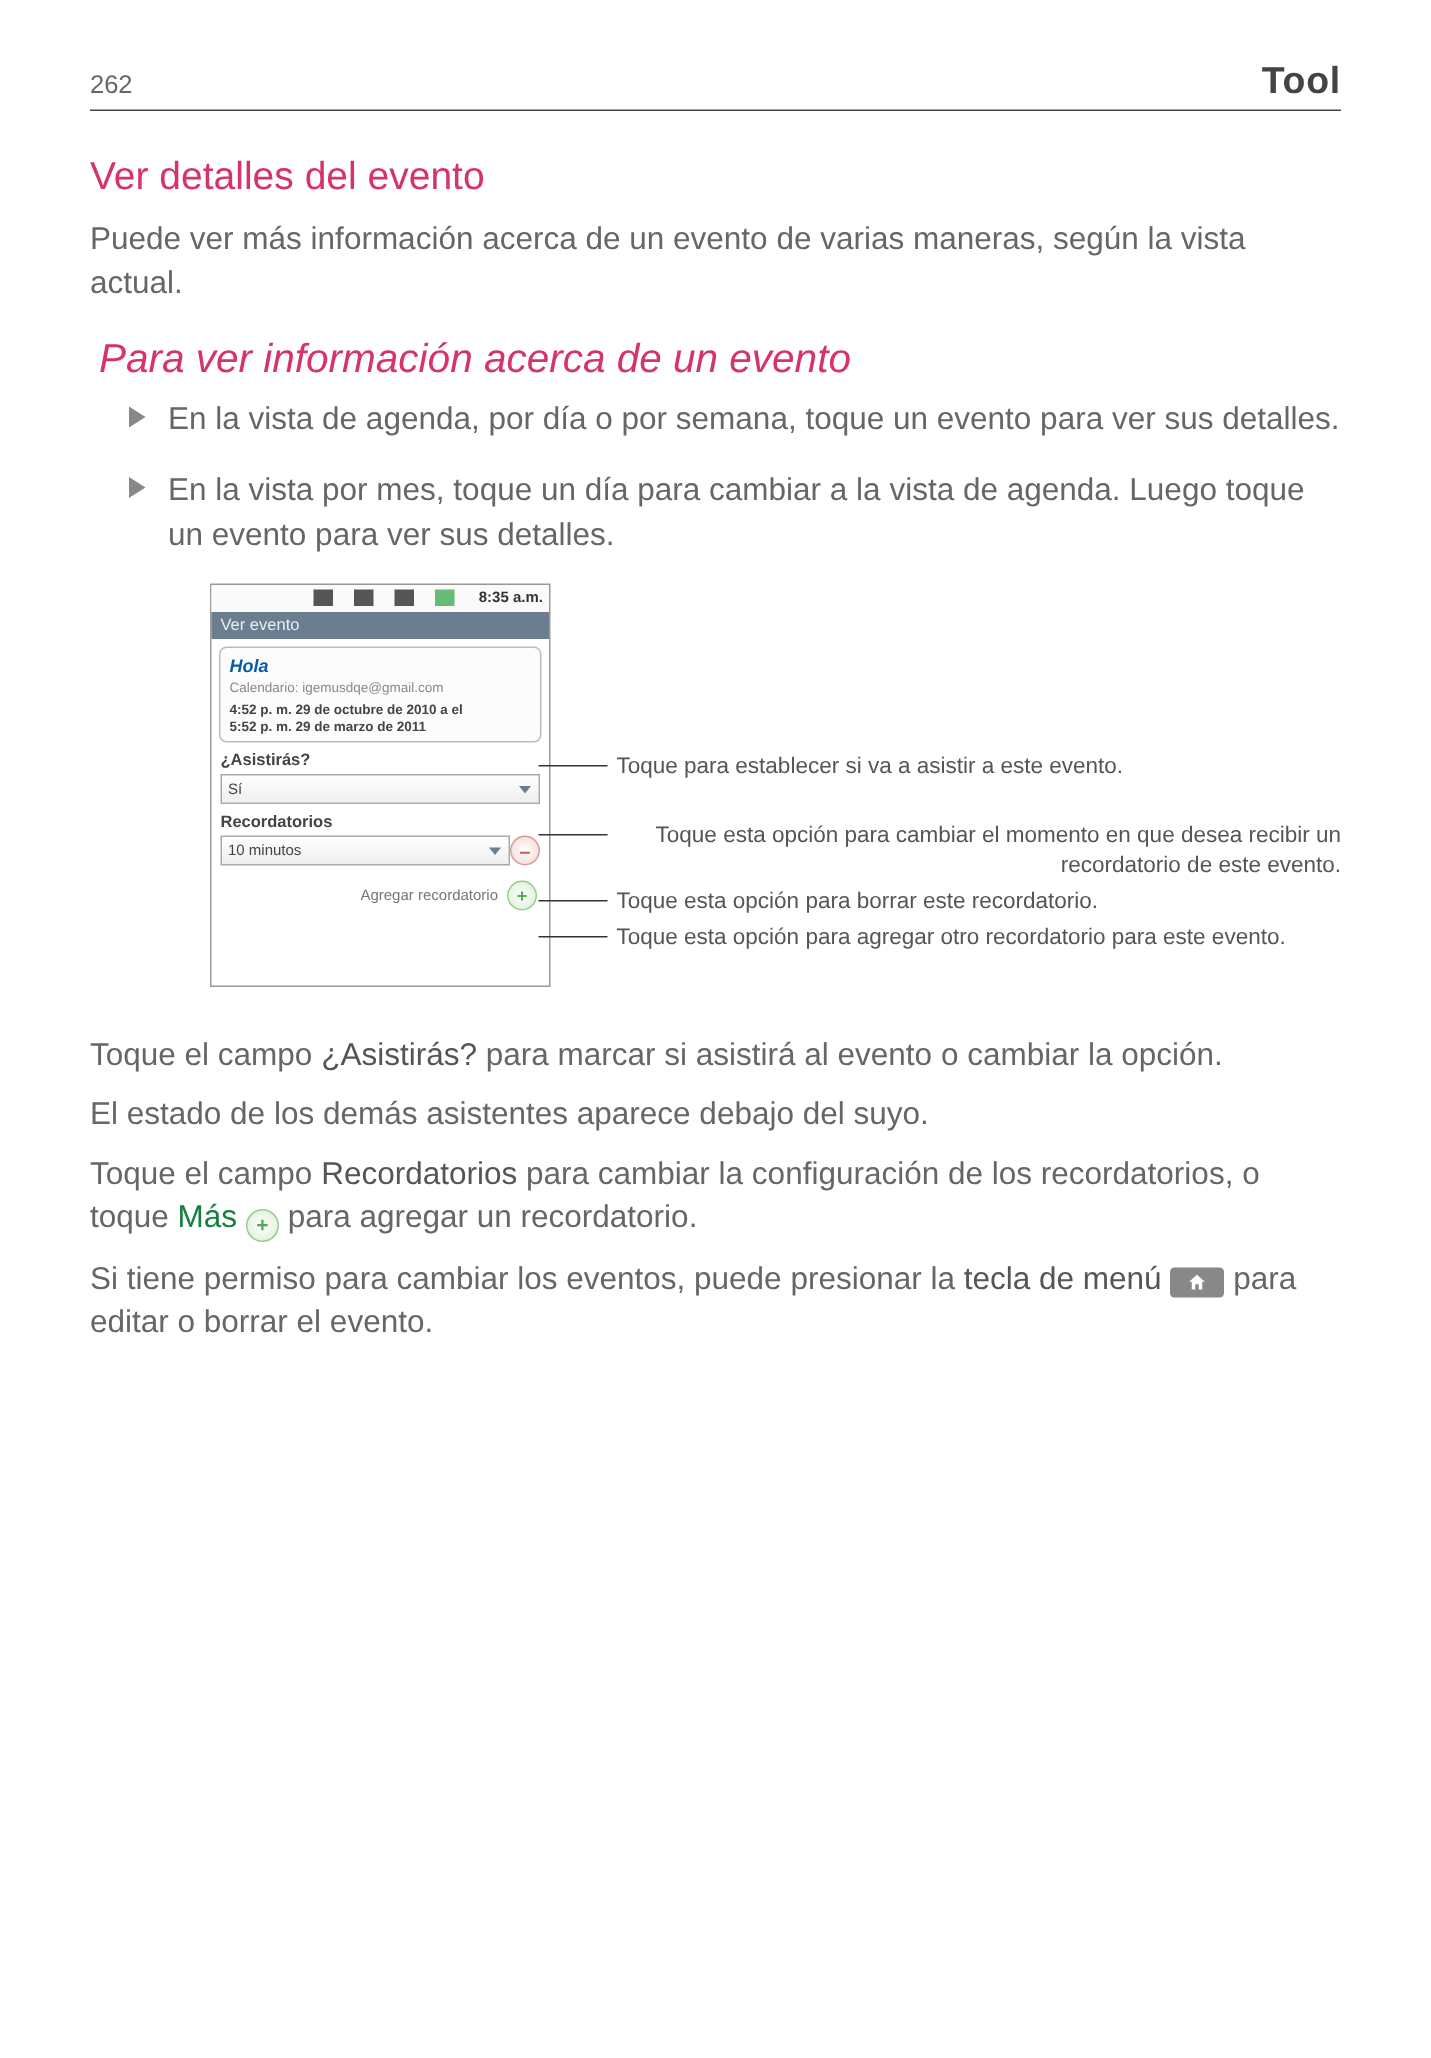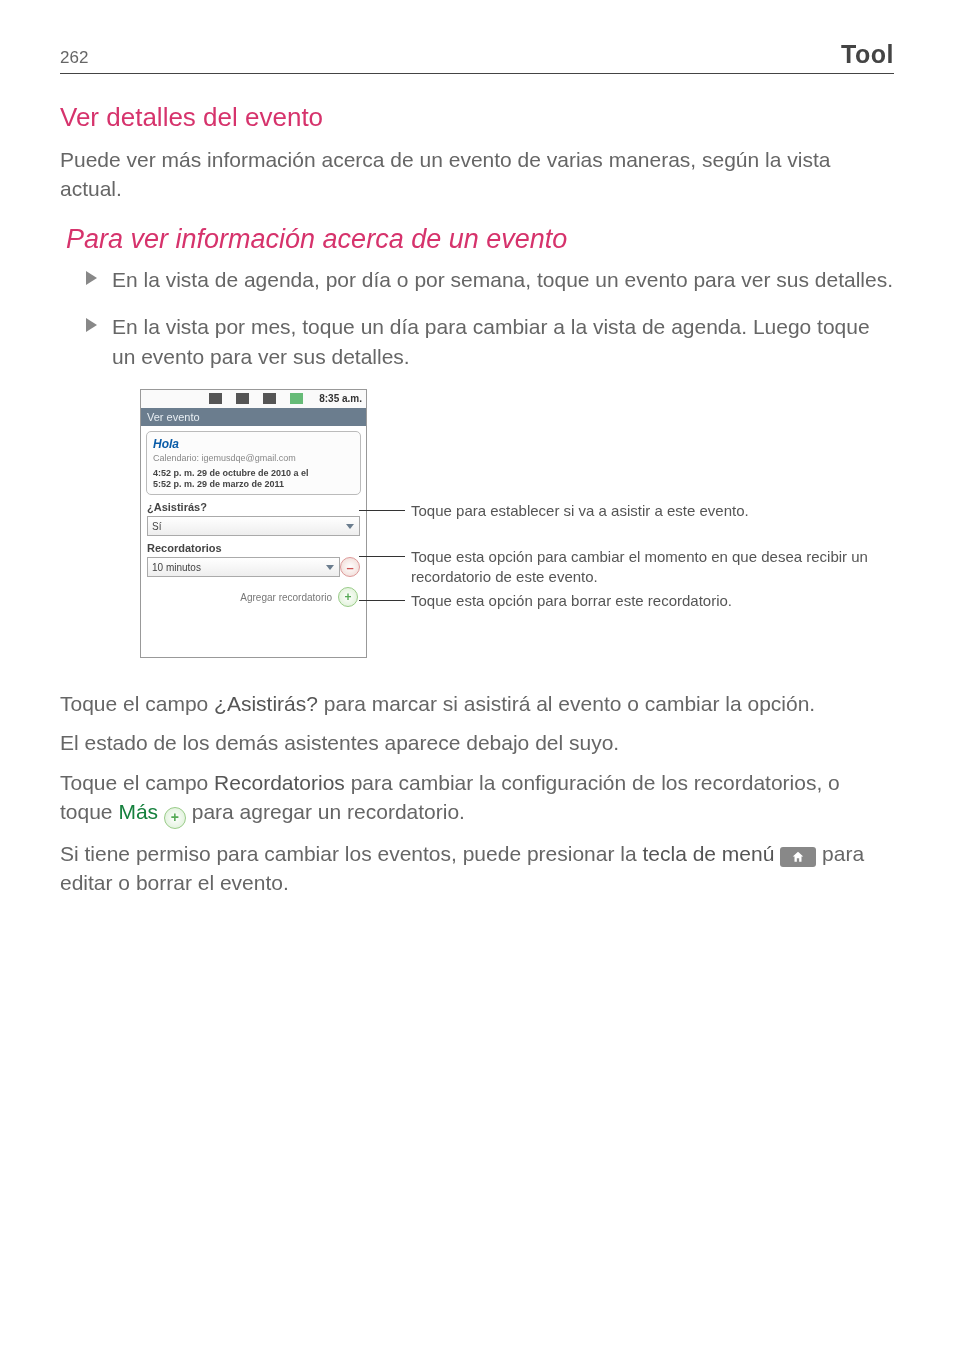--- a/index.html
+++ b/index.html
@@ -299,22 +299,23 @@
         <span class="add-label">Agregar recordatorio</span>
         <div class="plus-btn">+</div>
       </div>
 
       <div class="bottom-space"></div>
 
     </div>
 
     <div class="annotations" style="height:280px;">
       <div class="annot" style="top:112px;">Toque para establecer si va a asistir a este evento.</div>
-      <div class="annot" style="top:158px;">Toque esta opción para cambiar el momento en que desea recibir un recordatorio de este evento.</div>
+      <div class="annot" style="top:158px;text-align:right;">Toque esta opción para cambiar el momento en que desea recibir un recordatorio de este evento.</div>
       <div class="annot" style="top:202px;">Toque esta opción para borrar este recordatorio.</div>
+      <div class="annot" style="top:226px;">Toque esta opción para agregar otro recordatorio para este evento.</div>
     </div>
   </div>
 
   <p>
     <span>Toque el campo </span><span class="inline-bold">¿Asistirás?</span><span> para marcar si asistirá al evento o cambiar la opción.</span>
   </p>
 
   <p>El estado de los demás asistentes aparece debajo del suyo.</p>
 
   <p>

